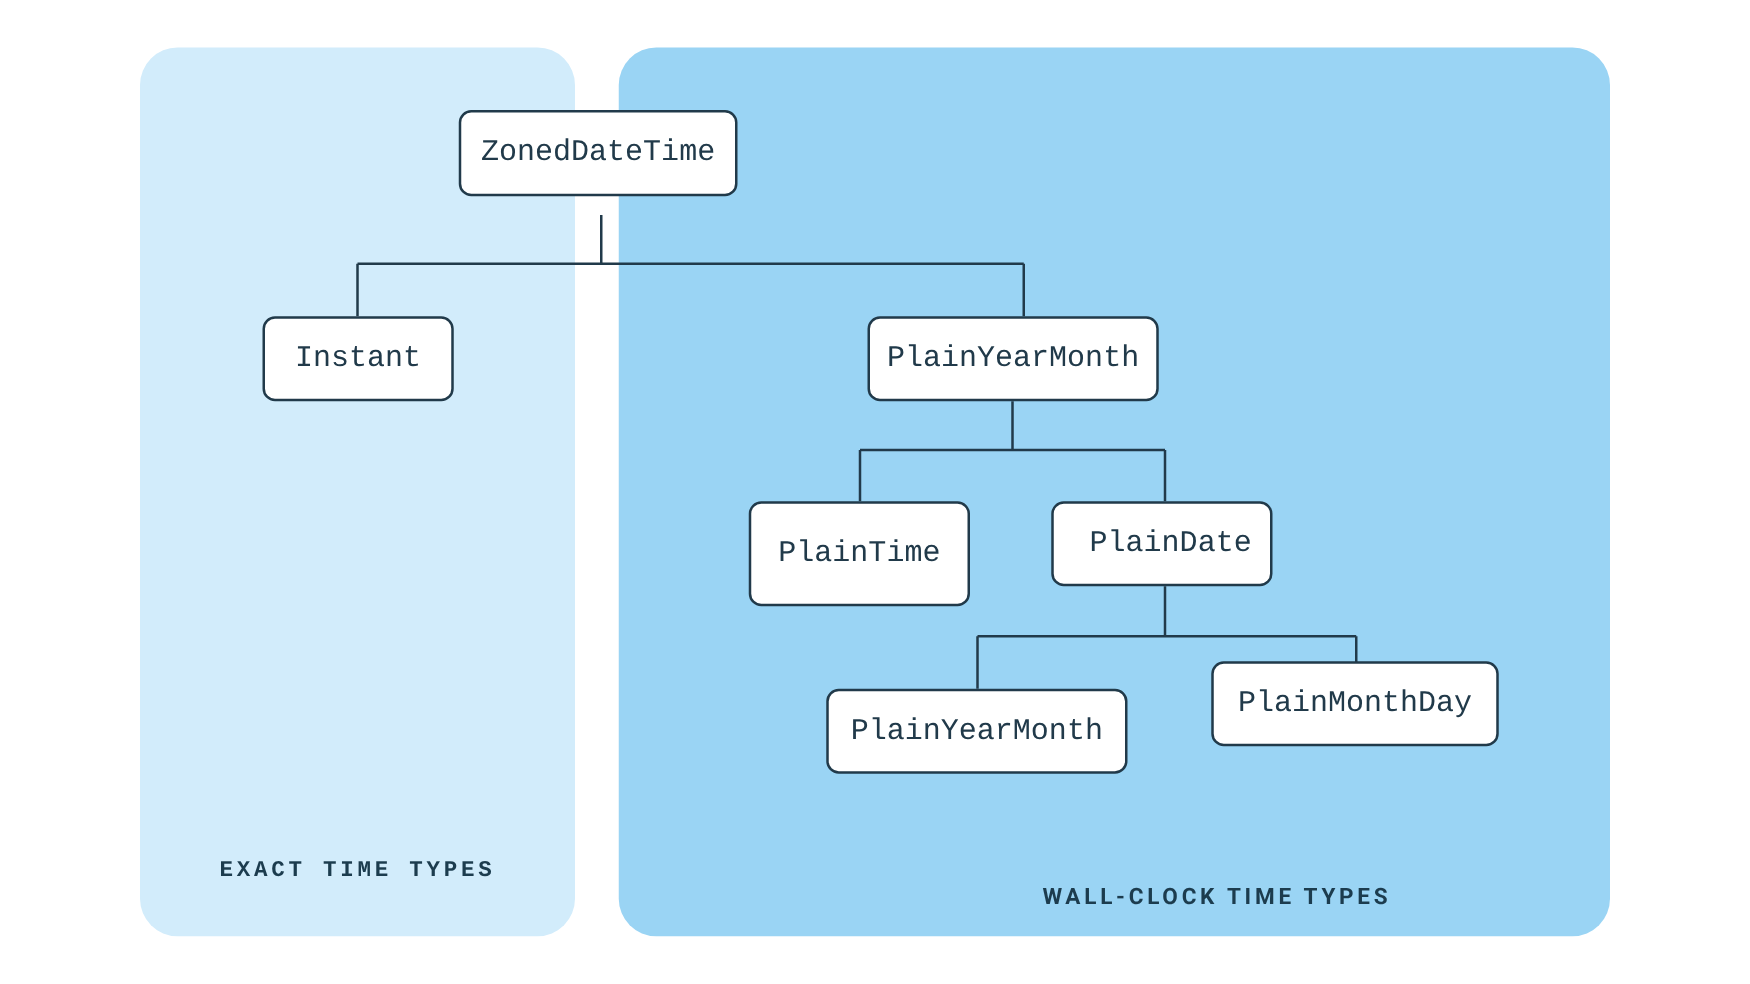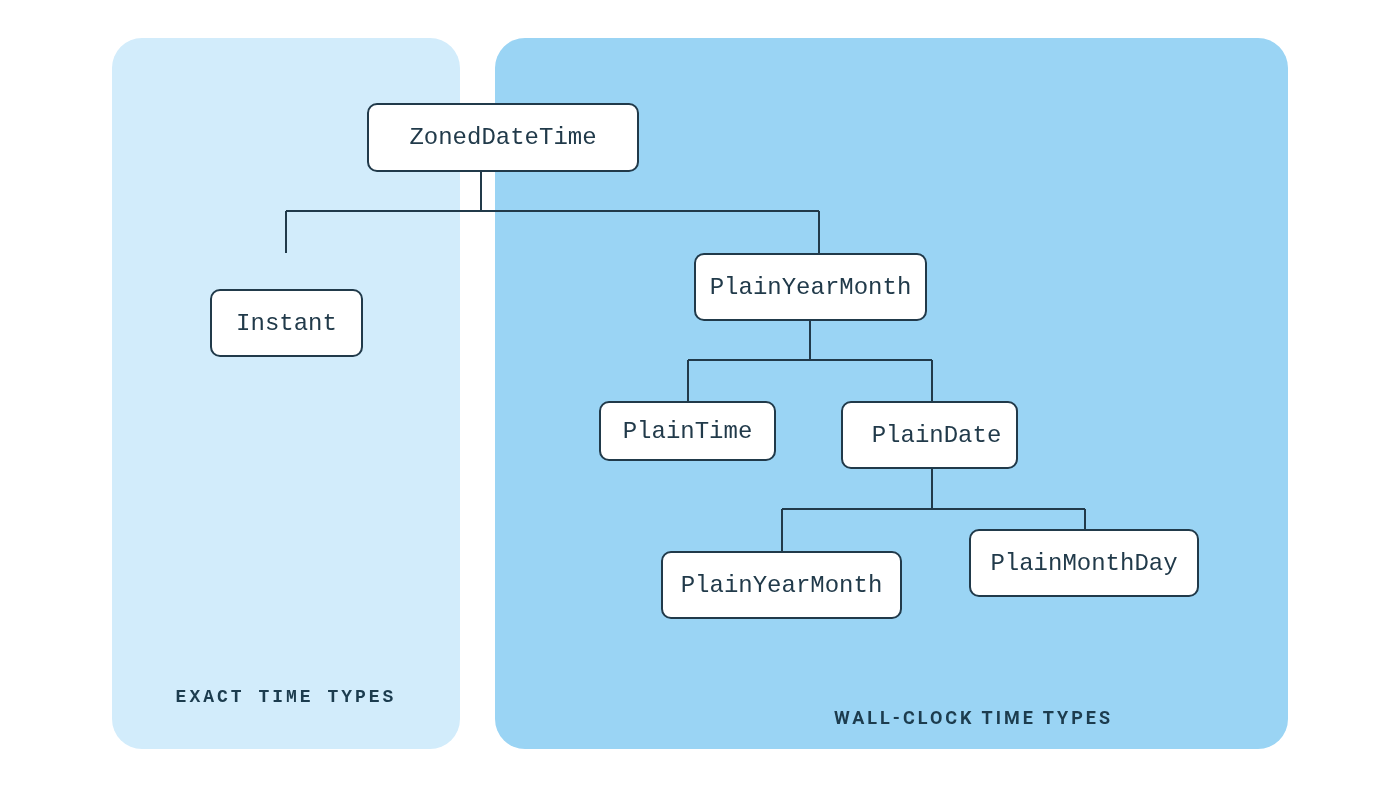--- a/index.html
+++ b/index.html
@@ -70,33 +70,33 @@
 
 <svg class="connectors">
 
   <path d="M 481 172 L 481 211 M 286 211 L 819 211 M 286 211 L 286 253 M 819 211 L 819 253"></path>
 
   <path d="M 810 321 L 810 360 M 688 360 L 932 360 M 688 360 L 688 401 M 932 360 L 932 401"></path>
 
   <path d="M 932 469 L 932 509 M 782 509 L 1085 509 M 782 509 L 782 551 M 1085 509 L 1085 551"></path>
 </svg>
 
-<div class="node" style="left:367px; top:103px; width:272px; height:69px;">
+<div class="node" style="left:367px; top:88px; width:223px; height:69px;">
   <span>ZonedDateTime</span>
 </div>
 
-<div class="node" style="left:210px; top:253px; width:153px; height:68px;margin-top:36px;">
+<div class="node" style="left:210px; top:253px; width:153px; height:68px;">
   <span>Instant</span>
 </div>
 
 <div class="node" style="left:694px; top:253px; width:233px; height:68px;">
   <span>PlainYearMonth</span>
 </div>
 
-<div class="node" style="left:599px; top:401px; width:177px; height:60px;">
+<div class="node" style="left:599px; top:401px; width:177px; height:84px;">
   <span>PlainTime</span>
 </div>
 
 <div class="node" style="left:841px; top:401px; width:177px; height:68px;padding-left:14px;">
   <span>PlainDate</span>
 </div>
 
 <div class="node" style="left:661px; top:551px; width:241px; height:68px;">
   <span>PlainYearMonth</span>
 </div>

